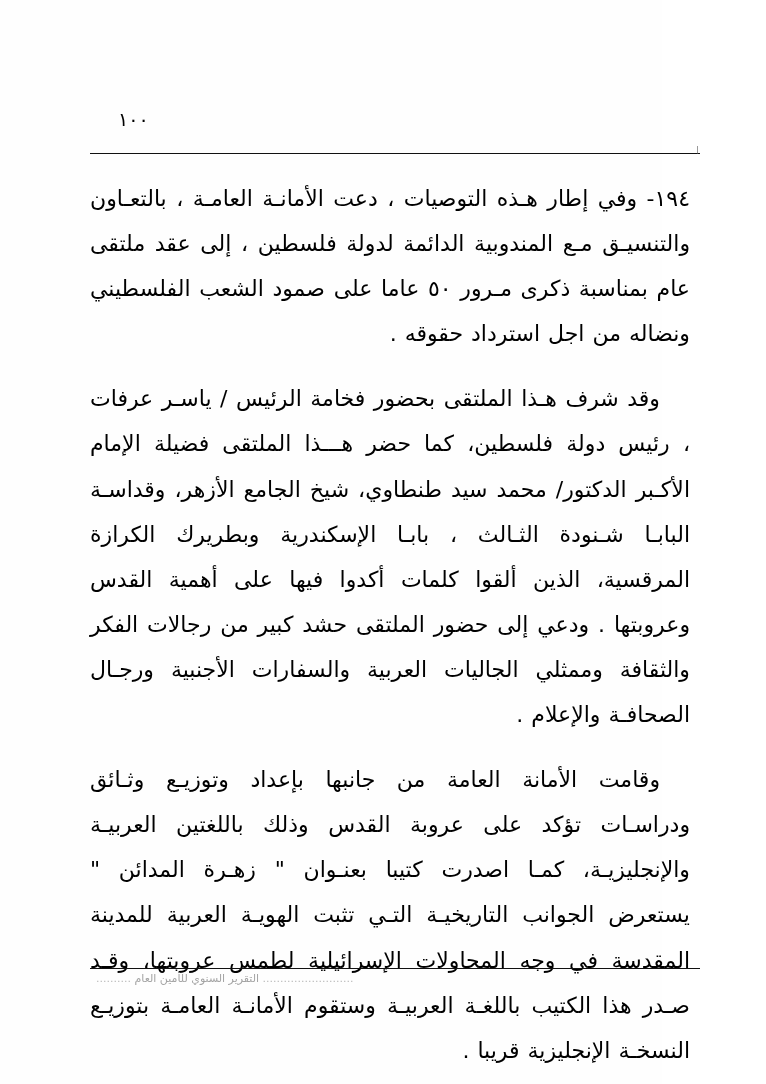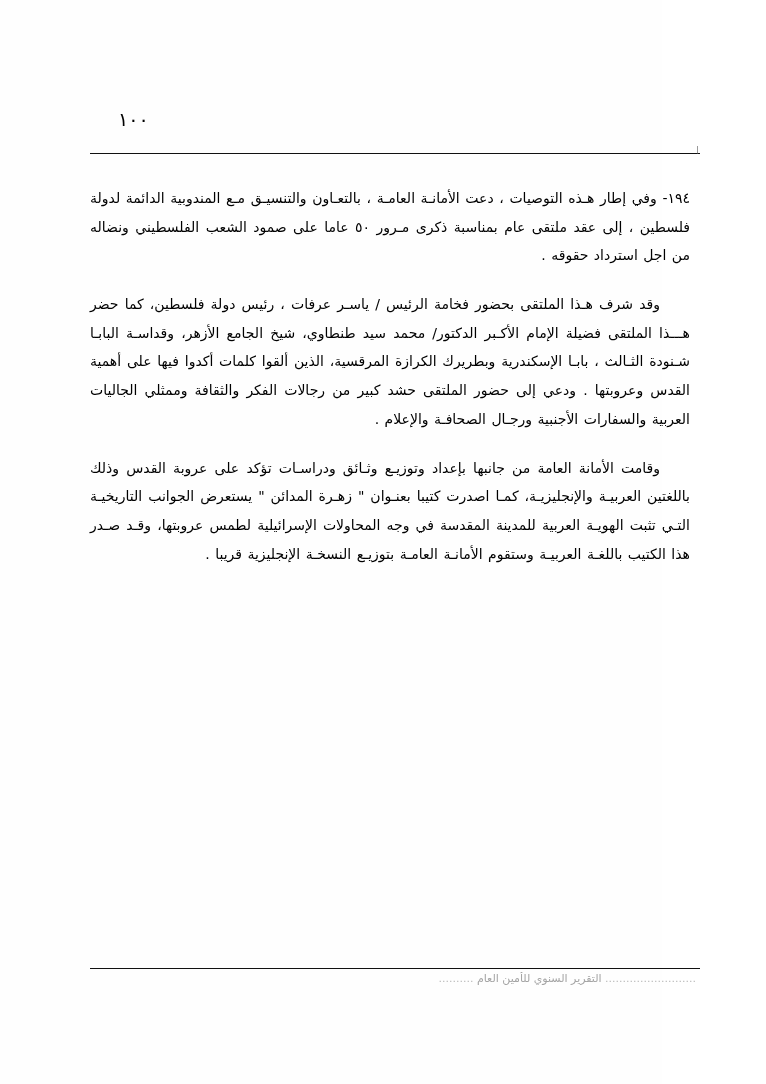--- a/index.html
+++ b/index.html
@@ -44,22 +44,22 @@
   .content {
     position: absolute;
     top: 172px;
     left: 90px;
     width: 600px;
     direction: rtl;
     text-align: justify;
     text-align-last: auto;
   }
   .para {
-    margin: 12px 0 20px 0;
-    font-size: 14px;
+    margin: 4px 0 20px 0;
+    font-size: 22px;
     line-height: 2.05;
     text-align: justify;
     direction: rtl;
     word-spacing: 1px;
   }
   .para.numbered {
     text-indent: 0;
     padding-right: 0;
   }
   .para.indent {
@@ -76,21 +76,21 @@
     height: 1px;
     background: #111111;
   }
   .footer-mark {
     position: absolute;
     top: 972px;
     left: 96px;
     width: 600px;
     height: 22px;
     direction: rtl;
-    text-align: right;
+    text-align: left;
     font-size: 11px;
     color: #8d8d8d;
     letter-spacing: 0.5px;
     opacity: 0.8;
     white-space: nowrap;
     overflow: hidden;
   }
   .footer-mark .dots {
     color: #a8a8a8;
     letter-spacing: 1.5px;

